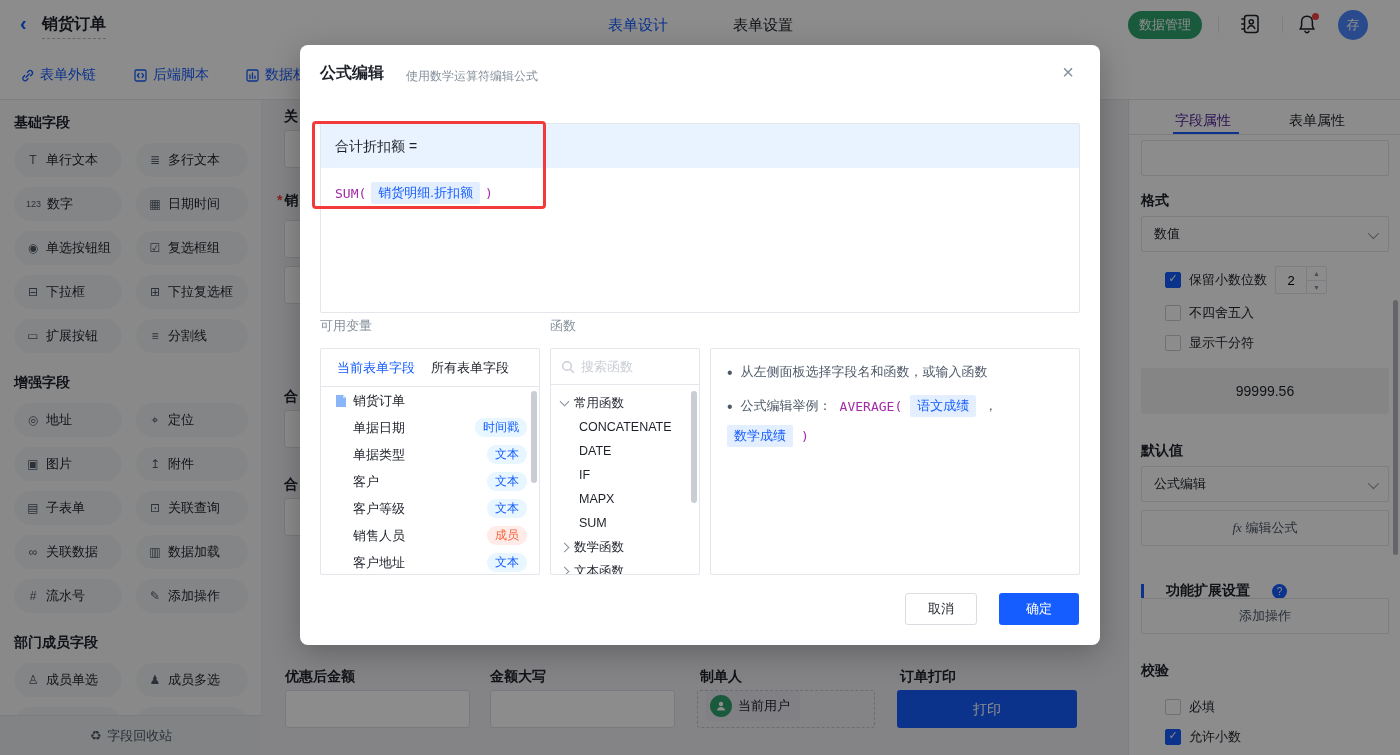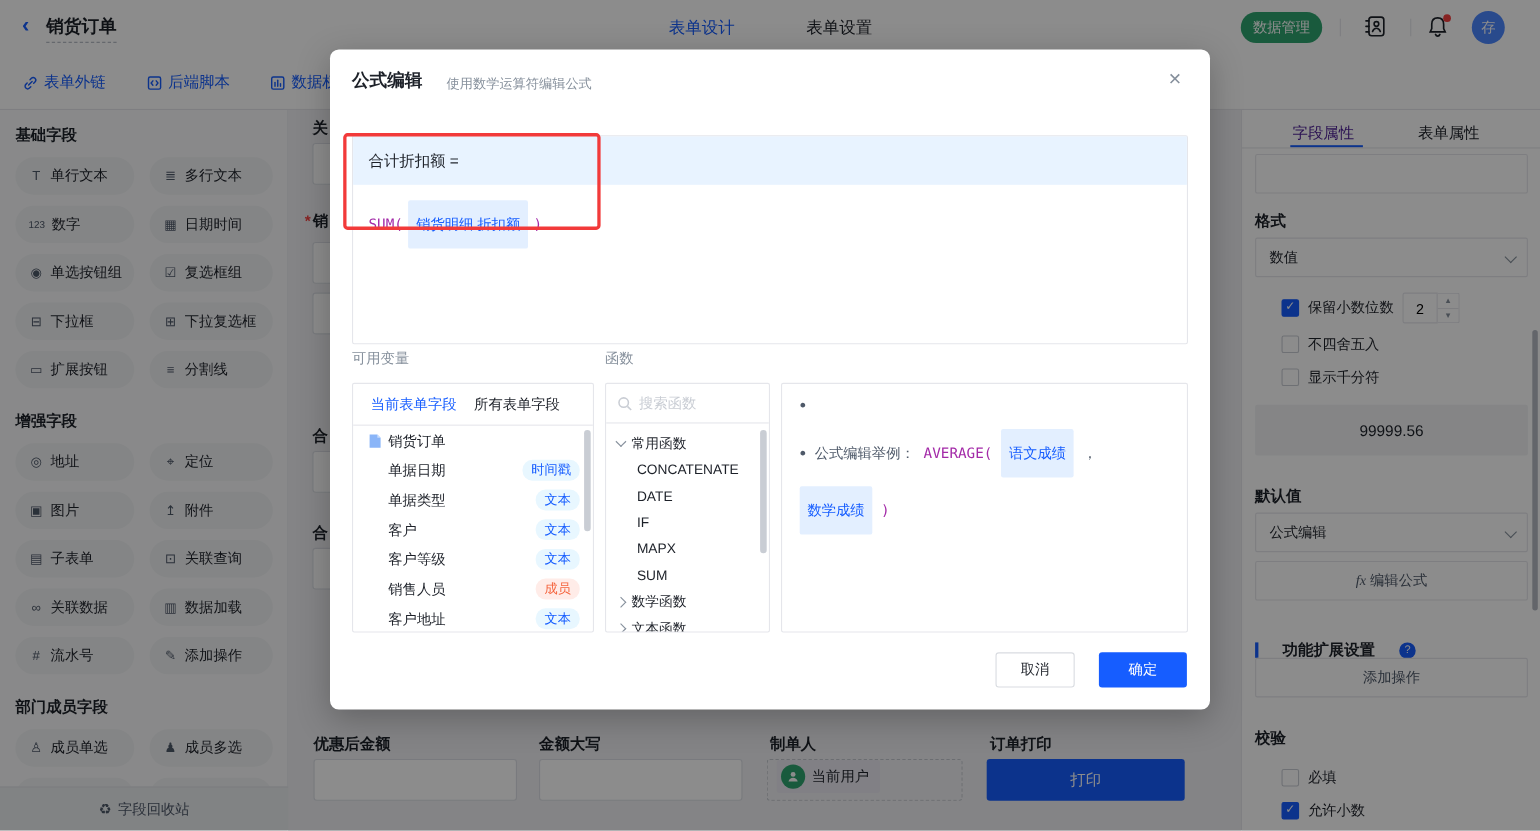--- a/index.html
+++ b/index.html
@@ -73,21 +73,21 @@
 
   
   .modal { position:absolute; left:300px; top:45px; width:800px; height:600px; background:#fff; border-radius:8px; box-shadow:0 8px 30px rgba(0,0,0,0.25); z-index:20; }
   .m-title { position:absolute; left:20px; top:18px; font-size:16px; font-weight:bold; }
   .m-subtitle { position:absolute; left:106px; top:23px; font-size:12px; color:#86909c; }
   .m-close { position:absolute; right:26px; top:16px; font-size:20px; color:#86909c; cursor:pointer; }
   .formula-box { position:absolute; left:20px; top:78px; width:760px; height:190px; border:1px solid #e5e6eb; border-radius:2px; }
   .formula-head { height:44px; background:#E8F3FF; line-height:44px; padding-left:14px; font-size:14px; }
   .formula-body { padding:14px; display:flex; align-items:center; gap:5px; font-size:13px; }
   .code { font-family:"DejaVu Sans Mono","Liberation Mono",monospace; color:#A32AA8; font-size:13px; }
-  .field-chip { background:#E3EFFF; color:#165DFF; padding:13px 7px; border-radius:2px; font-size:13px; cursor:pointer; }
+  .field-chip { background:#E3EFFF; color:#165DFF; padding:2px 7px; border-radius:2px; font-size:13px; cursor:pointer; }
   .red-annot { position:absolute; left:12px; top:76px; width:234px; height:88px; border:3px solid #F23A3A; border-radius:4px; z-index:30; pointer-events:none; }
   .m-panel-label { position:absolute; font-size:13px; color:#86909c; }
   .m-box { position:absolute; top:303px; height:227px; border:1px solid #e5e6eb; border-radius:2px; background:#fff; overflow:hidden; }
   .var-tabs { height:38px; border-bottom:1px solid #e5e6eb; display:flex; align-items:center; font-size:13px; }
   .var-tab { margin-left:16px; cursor:pointer; }
   .var-tab.active { color:#165DFF; }
   .tree-row { height:27px; display:flex; align-items:center; font-size:13px; padding:0 12px 0 14px; cursor:pointer; }
   .tree-row .grow { flex:1; }
   .type-tag { font-size:12px; padding:1px 8px; border-radius:9px; }
   .type-tag.blue { color:#165DFF; background:#E8F7FF; }
@@ -472,20 +472,21 @@
     <div class="fn-row">
         <span class="tw right"></span>
         <span>文本函数</span>
       </div>
     <div class="mini-scroll" style="top:42px; height:112px;"></div>
   </div>
 
   <div class="m-box tips-box" style="left:410px; width:370px;">
     <div class="tip-line">
       <span class="tip-dot">•</span>
+      <span>从左侧面板选择字段名和函数，或输入函数</span>
     </div>
     <div class="tip-line">
       <span class="tip-dot">•</span>
       <span>公式编辑举例：</span>
       <span class="code">AVERAGE(</span>
       <span class="field-chip">语文成绩</span>
       <span>，</span>
       <span class="field-chip">数学成绩</span>
       <span class="code">)</span>
     </div>

